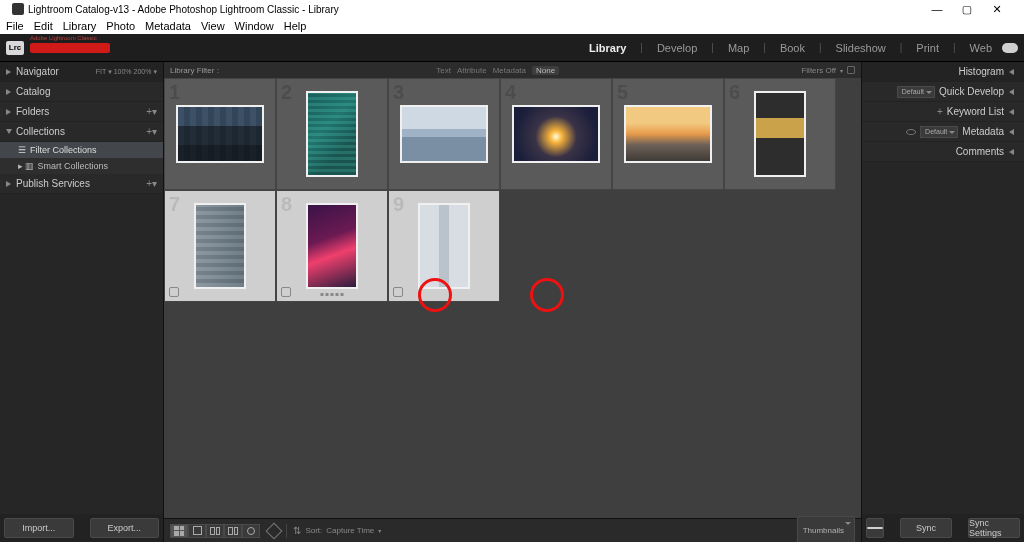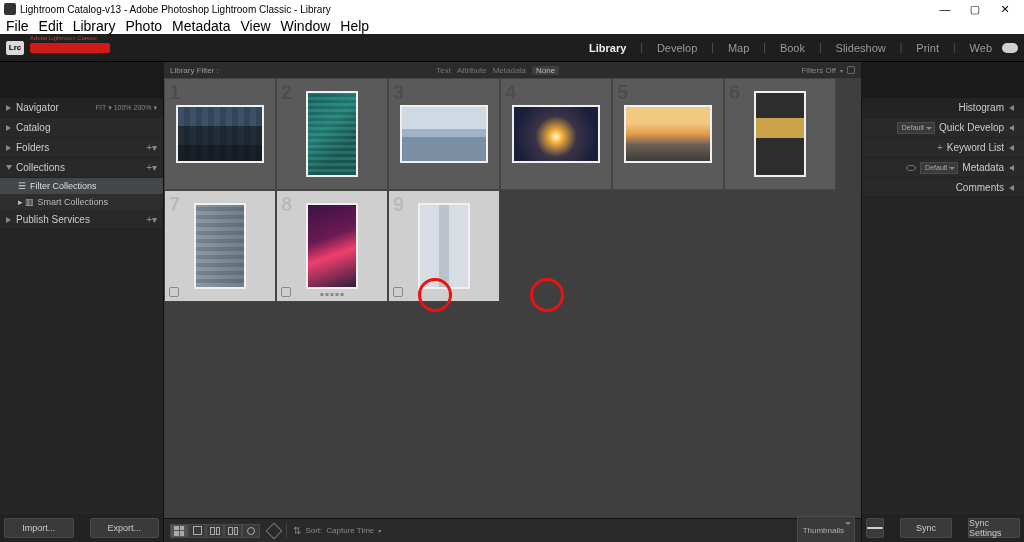--- a/index.html
+++ b/index.html
@@ -1,43 +1,43 @@
 <!DOCTYPE html>
 <html><head>
 <meta charset="utf-8">
 <style>
   * { box-sizing: border-box; margin: 0; padding: 0; font-family: "Segoe UI", Arial, sans-serif; }
   body { width: 1024px; height: 542px; background: #1a1a1a; overflow: hidden; font-size: 10px; color: #b0b0b0; }
 
   
-  .titlebar { height: 18px; background: #fff; display: flex; align-items: center; padding: 0 4px; color: #000; font-size: 10px; }
+  .titlebar { height: 18px; background: #fff; display: flex; align-items: center; padding: 0 12px; color: #000; font-size: 10px; }
   .titlebar .t-icon { width: 12px; height: 12px; margin-right: 4px; display: inline-block; background: #333; border-radius: 2px; }
   .titlebar .t-spacer { flex: 1; }
   .titlebar .t-btn { width: 30px; height: 18px; display: flex; align-items: center; justify-content: center; font-size: 11px; }
 
   
-  .osmenu { height: 16px; background: #fff; display: flex; gap: 10px; padding: 0 6px; align-items: center; font-size: 14px; color: #000; }
+  .osmenu { height: 16px; background: #fff; display: flex; gap: 10px; padding: 0 6px; align-items: center; font-size: 11px; color: #000; }
 
   
   .lrhead { height: 28px; background: #1e1e1e; display: flex; align-items: center; padding: 0 6px; border-bottom: 1px solid #000; }
   .lrbadge { width: 18px; height: 14px; background: #d9d9d9; color: #000; font-size: 8px; font-weight: bold; display: flex; align-items: center; justify-content: center; border-radius: 2px; margin-right: 6px; }
   .redbar { width: 80px; height: 10px; background: #cf1a17; border-radius: 2px; position: relative; }
   .redbar::before { content: attr(data-label); position: absolute; top: -8px; left: 0; font-size: 6px; color: #b8423f; }
   .lrhead .spacer { flex: 1; }
   .modules { display: flex; gap: 10px; font-size: 11px; align-items: center; }
   .modules span { color: #9a9a9a; padding: 0 2px; }
   .modules span.sep { color: #555; font-size: 10px; }
   .modules span.active { color: #eee; font-weight: 600; }
   .cloud { width: 16px; height: 10px; border-radius: 5px; background: #d0d0d0; margin-left: 8px; }
 
   
   .app { display: flex; height: calc(542px - 18px - 16px - 28px); }
 
   
-  .side { background: #292929; width: 164px; display: flex; flex-direction: column; border-right: 1px solid #111; margin-top: 36px; }
+  .side { background: #292929; width: 164px; display: flex; flex-direction: column; border-right: 1px solid #111; }
   .side.right { border-left: 1px solid #111; border-right: none; width: 163px; }
 
   .panelrow { height: 20px; display: flex; align-items: center; padding: 0 6px; font-size: 10px; color: #ccc; border-bottom: 1px solid #222; }
   .panelrow.dark { background: #232323; }
   .panelrow .tri { width: 6px; height: 6px; margin-right: 4px; display: inline-block; }
   .panelrow .tri.r { border-top: 3px solid transparent; border-bottom: 3px solid transparent; border-left: 5px solid #888; }
   .panelrow .tri.d { border-left: 3px solid transparent; border-right: 3px solid transparent; border-top: 5px solid #888; }
   .panelrow .lbl { flex: 1; }
   .panelrow .mini { font-size: 7px; color: #888; margin-left: 2px; }
   .panelrow .plus { color: #888; font-size: 10px; }

